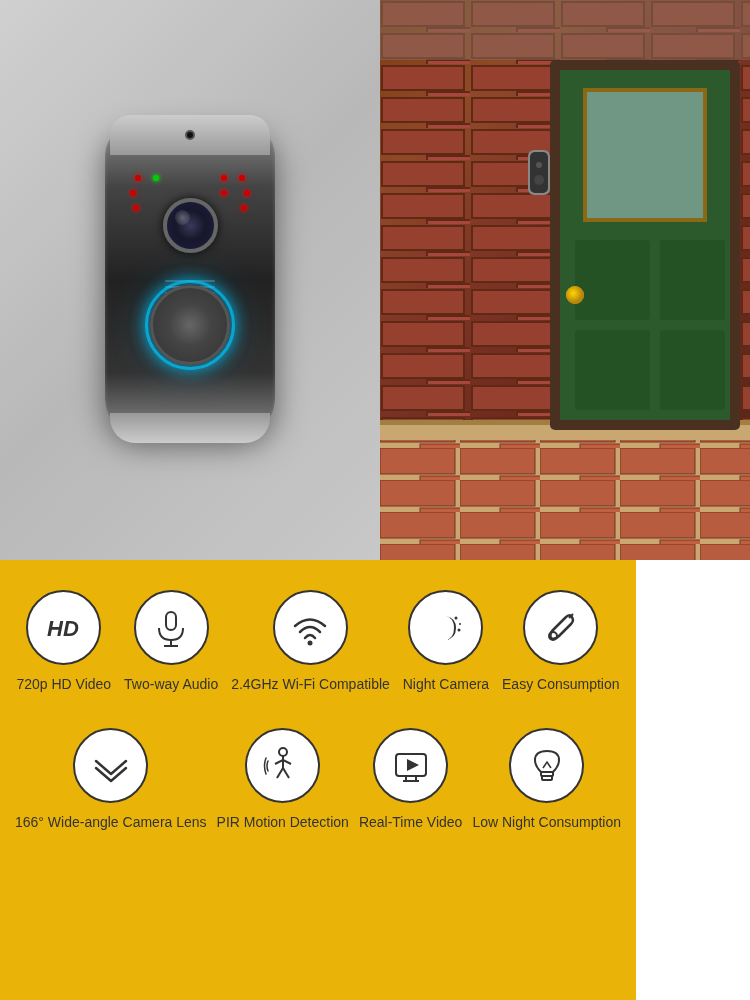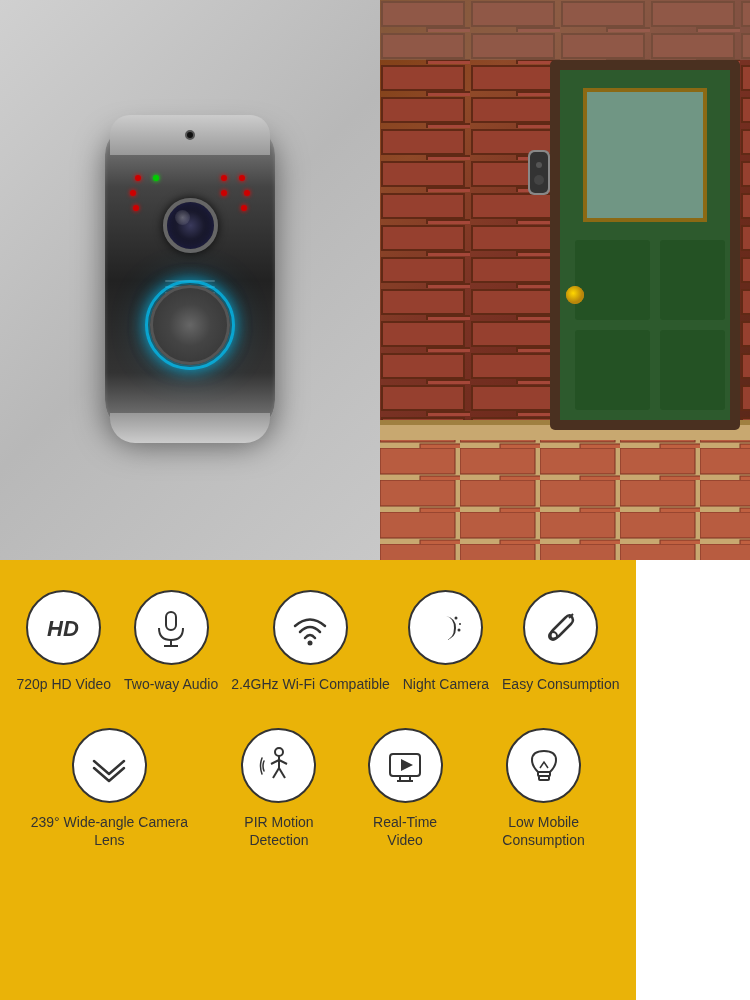--- a/index.html
+++ b/index.html
@@ -441,21 +441,21 @@
 
 
     <div class="feature-item">
       <div class="feature-icon-circle">
         <svg class="feature-icon-svg" viewBox="0 0 40 40" xmlns="http://www.w3.org/2000/svg">
 
           <path d="M5 15 L20 28 L35 15" fill="none" stroke="#333" stroke-width="2.5" stroke-linecap="round" stroke-linejoin="round"></path>
           <path d="M5 22 L20 35 L35 22" fill="none" stroke="#333" stroke-width="2.5" stroke-linecap="round" stroke-linejoin="round"></path>
         </svg>
       </div>
-      <span class="feature-label">239° Wide-angle Camera Lens</span>
+      <span class="feature-label">166° Wide-angle Camera Lens</span>
     </div>
 
     <div class="feature-item">
       <div class="feature-icon-circle">
         <svg class="feature-icon-svg" viewBox="0 0 40 40" xmlns="http://www.w3.org/2000/svg">
 
           <circle cx="20" cy="6" r="4" fill="none" stroke="#333" stroke-width="2"></circle>
 
           <line x1="20" y1="10" x2="20" y2="22" stroke="#333" stroke-width="2"></line>
 
@@ -493,17 +493,17 @@
         <svg class="feature-icon-svg" viewBox="0 0 40 40" xmlns="http://www.w3.org/2000/svg">
 
           <path d="M14 26 Q8 20 8 14 Q8 5 20 5 Q32 5 32 14 Q32 20 26 26 Z" fill="none" stroke="#333" stroke-width="2"></path>
 
           <rect x="14" y="26" width="12" height="4" rx="1" fill="none" stroke="#333" stroke-width="2"></rect>
           <rect x="15" y="30" width="10" height="4" rx="1" fill="none" stroke="#333" stroke-width="2"></rect>
 
           <path d="M16 22 L20 16 L24 22" fill="none" stroke="#333" stroke-width="1.5"></path>
         </svg>
       </div>
-      <span class="feature-label">Low Mobile Consumption</span>
+      <span class="feature-label">Low Night Consumption</span>
     </div>
 
   </div>
 </div>
 
 </body></html>

